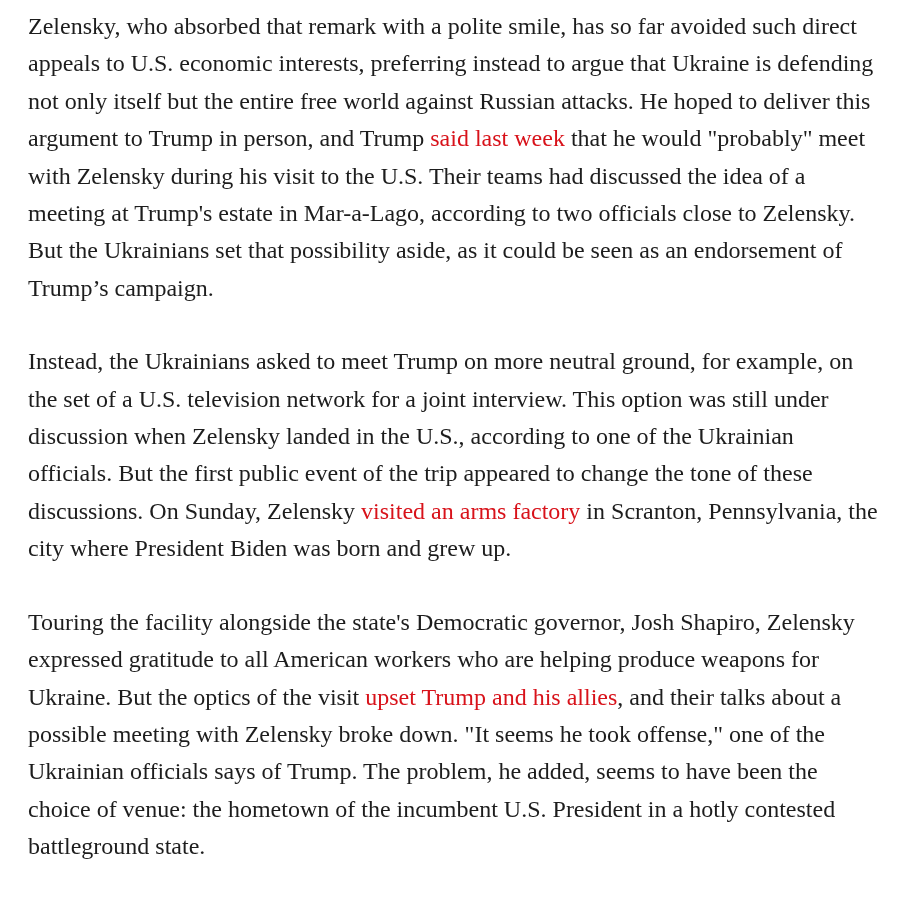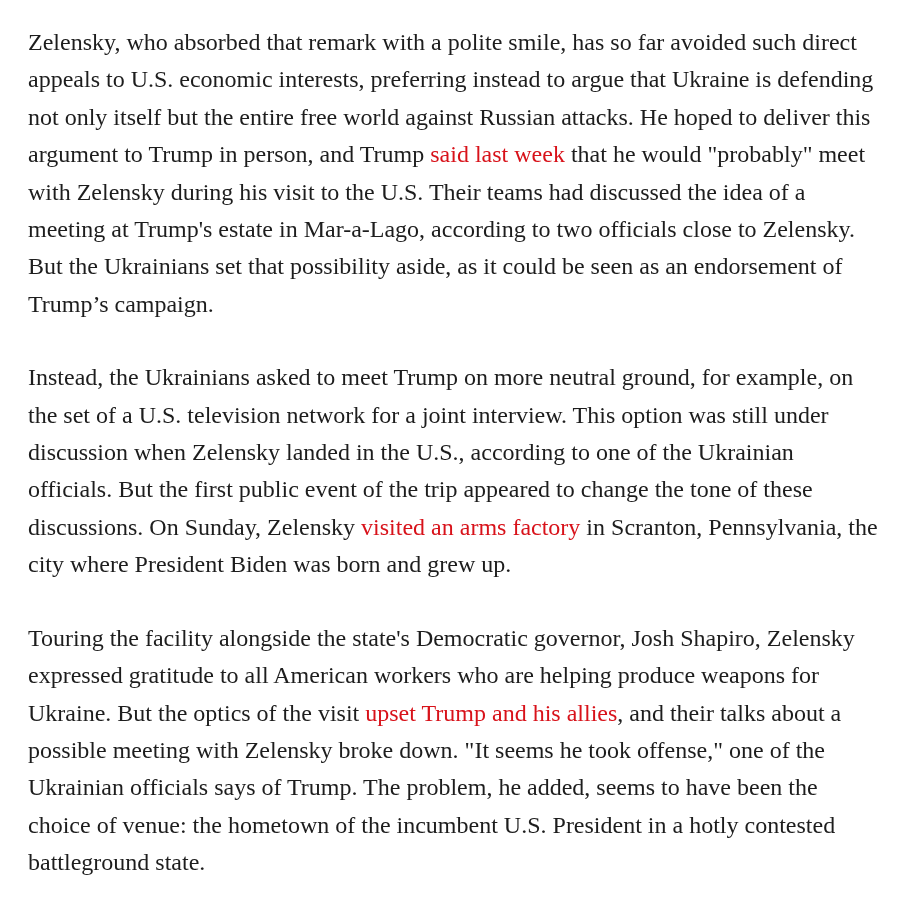--- a/index.html
+++ b/index.html
@@ -8,21 +8,21 @@
   }
   body {
     width: 910px;
     height: 922px;
     overflow: hidden;
     background: var(--bg, #ffffff);
   }
   .article-body {
     box-sizing: border-box;
     width: 910px;
-    padding: 24px 28px 0 28px;
+    padding: 8px 28px 0 28px;
     font-family: "Liberation Serif", "DejaVu Serif", serif;
     font-size: 24px;
     line-height: 37.4px;
     color: var(--text-color, #1d1d1d);
     text-align: left;
   }
   .article-body p {
     margin: 0 0 36px 0;
   }
   .article-body p:last-child {

